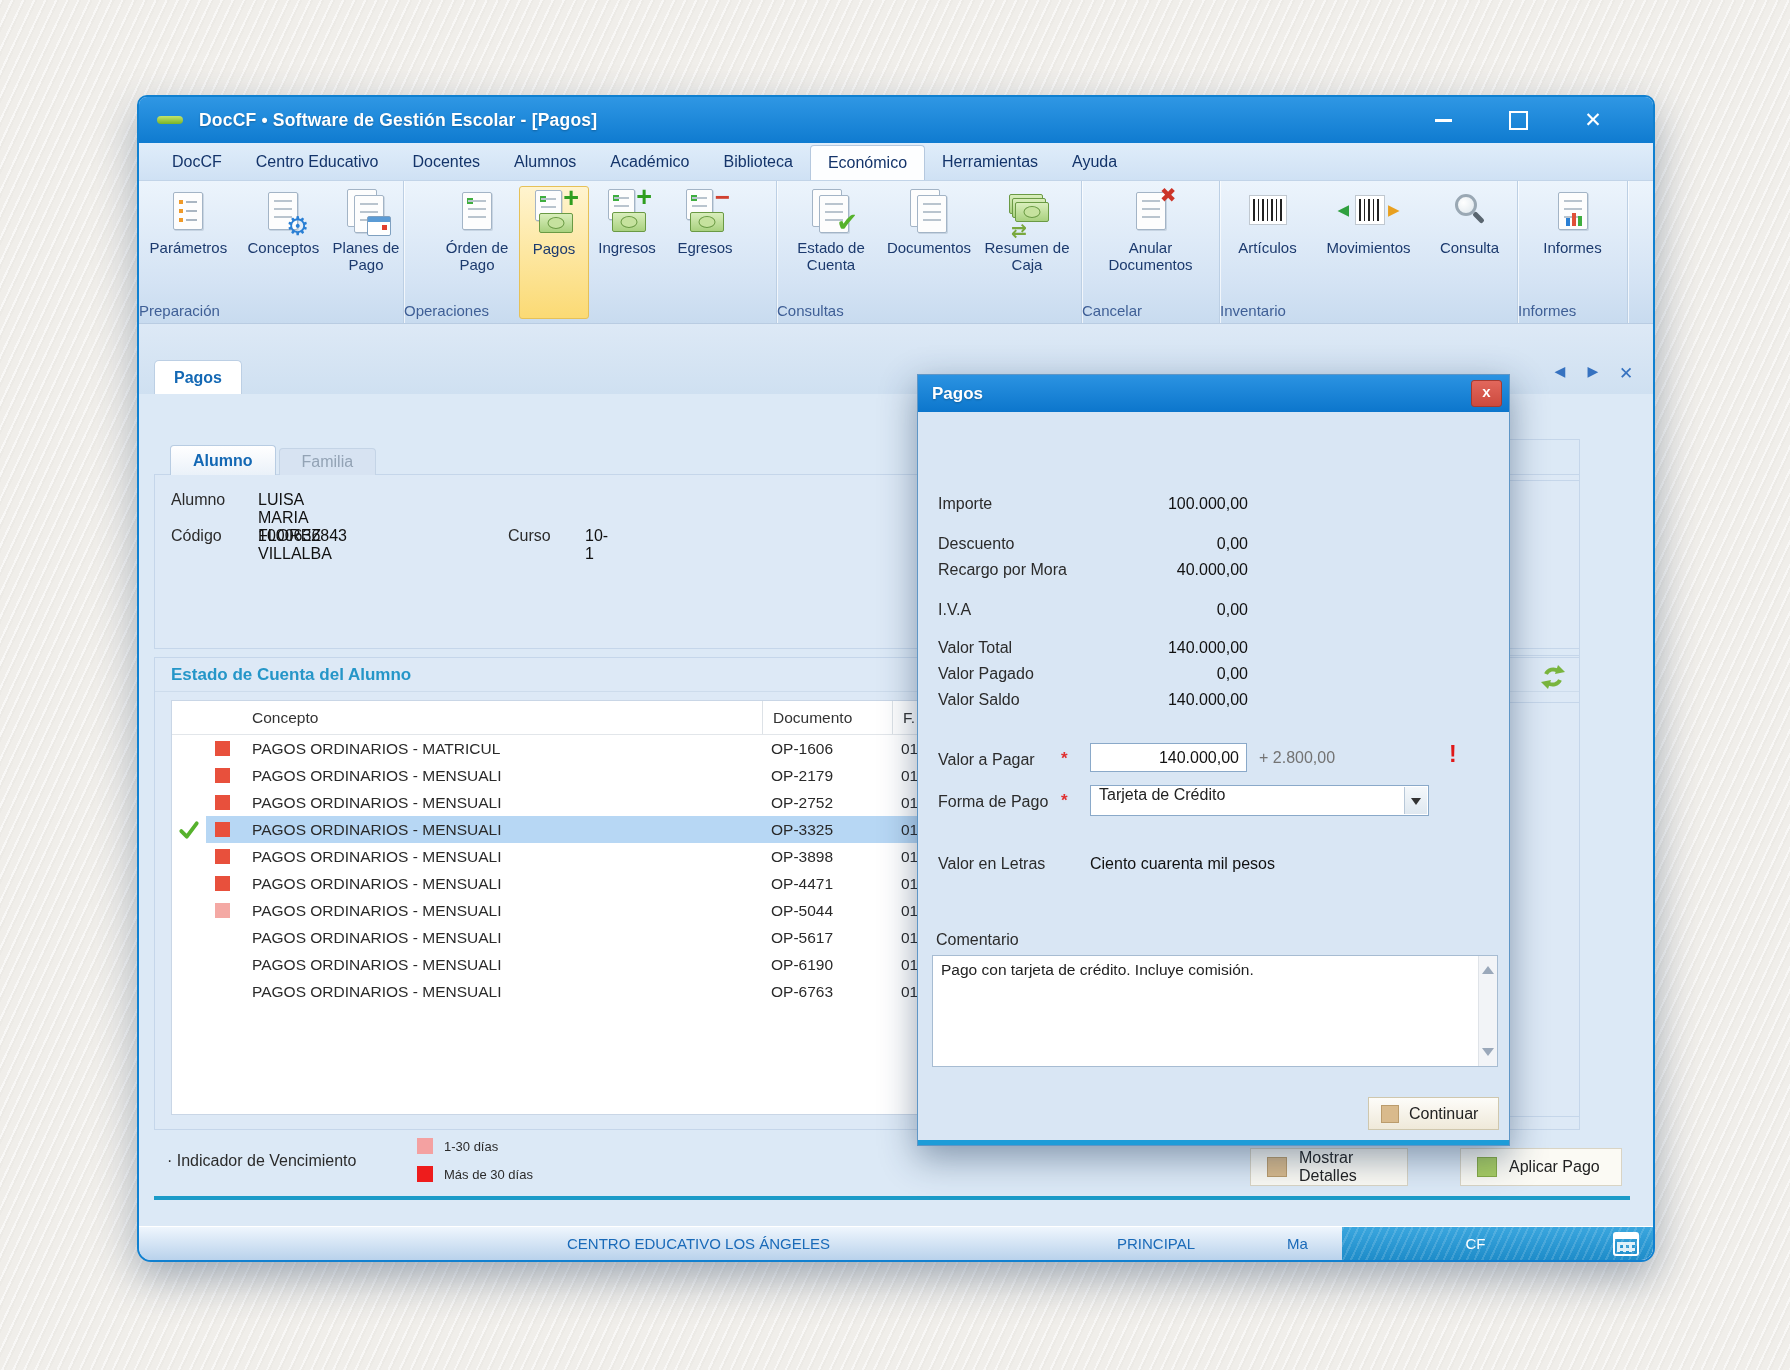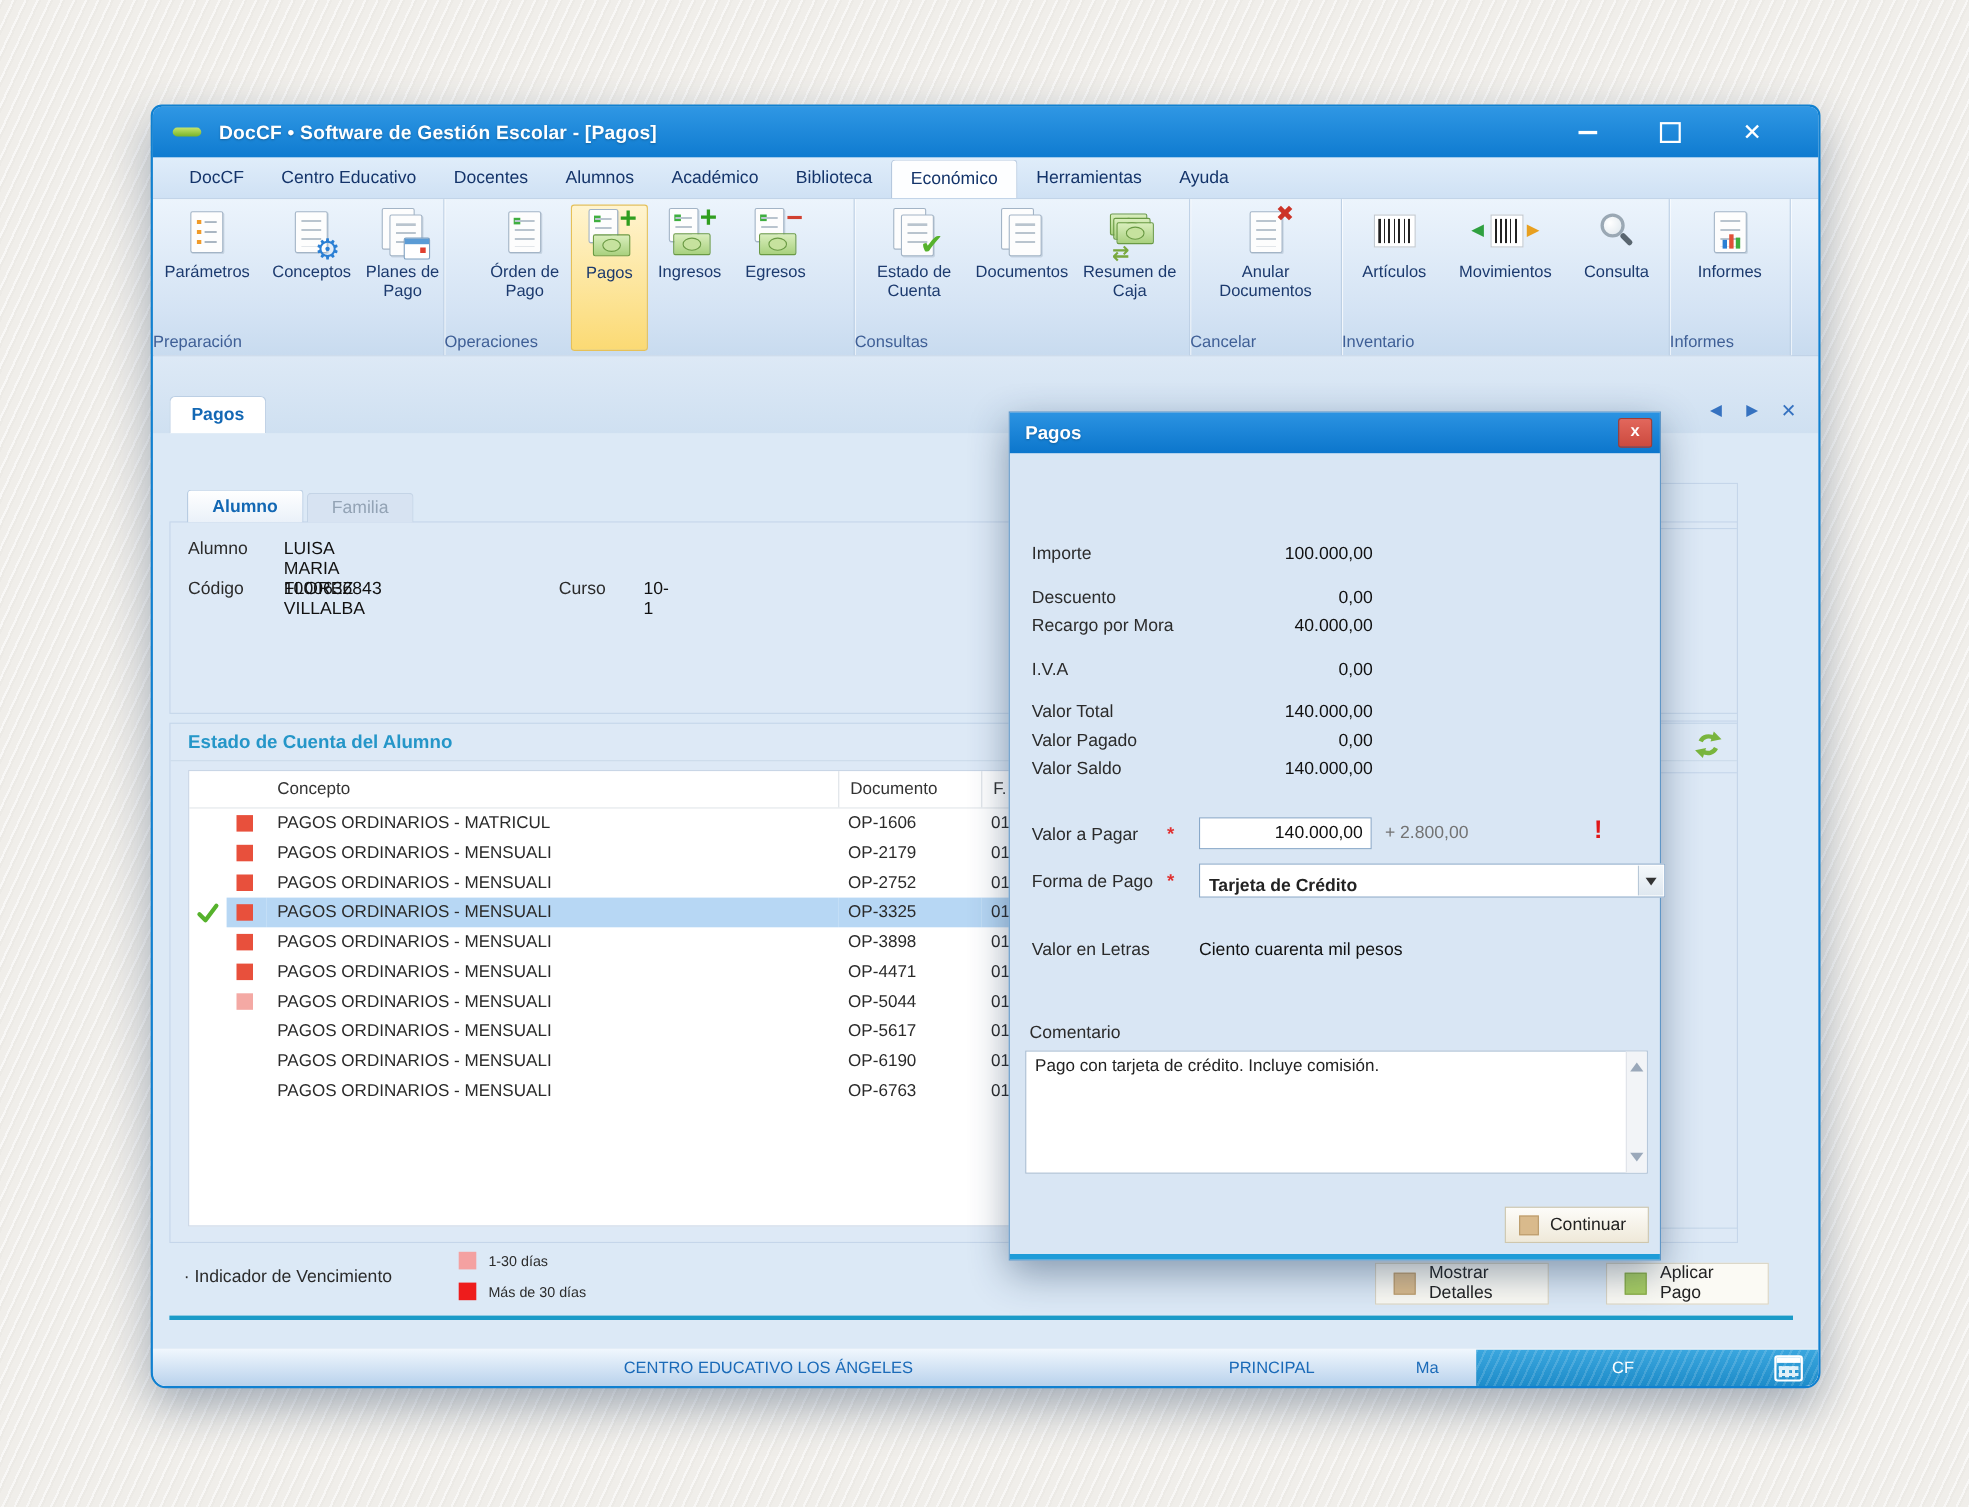--- a/index.html
+++ b/index.html
@@ -166,21 +166,21 @@
   .leg-item { position:absolute; left:278px; display:flex; align-items:flex-end; gap:11px;
     font-size:13px; color:#2b2b2b; }
   .li1 { top:744px; } .li2 { top:772px; }
   .lsq { width:16px; height:16px; flex:none; }
   .lsq1 { background:#f4a1a1; } .lsq2 { background:#ee1c1c; }
   .tealline { position:absolute; left:15px; top:802px; width:1476px; height:4px; background:#1b9bc8; }
 
   .act-btn { position:absolute; height:38px; background:#fbfaf4; border:1px solid #d9d4c4;
     display:flex; align-items:center; gap:12px; padding:0 16px; font-size:16px; color:#222; z-index:5; }
   .btn-mostrar { left:1111px; top:754px; width:158px; }
-  .btn-aplicar { left:1321px; top:754px; width:148px; }
+  .btn-aplicar { left:1321px; top:754px; width:162px; }
   .sqicon { width:20px; height:20px; flex:none; }
   .tan { background:#d9ba8c; border:1px solid #bb9c6c; }
   .grn { background:#a8cd62; border:1px solid #86aa45; }
 
   
   .dialog { position:absolute; left:778px; top:277px; width:593px; height:772px; z-index:30;
     background:#d9e6f4; border:1px solid #5f96c6; box-shadow:0 12px 34px rgba(25,50,85,.45); }
   .dlg-title { height:37px; background:linear-gradient(#2b93e2,#0c76cc); display:flex;
     align-items:center; padding-left:14px; color:#fff; font-weight:bold; font-size:17px;
     text-shadow:0 1px 2px rgba(0,0,0,.25); }
@@ -199,23 +199,23 @@
   .lbl-vap { position:absolute; left:20px; top:376px; font-size:16px; color:#2b2b2b; }
   .lbl-fdp { position:absolute; left:20px; top:418px; font-size:16px; color:#2b2b2b; }
   .ast { position:absolute; color:#e03030; font-size:17px; font-weight:bold; }
   .ast1 { left:143px; top:374px; } .ast2 { left:143px; top:416px; }
   .vap-input { position:absolute; left:172px; top:368px; width:157px; height:29px; background:#fff;
     border:1px solid #8aa9c9; font-size:16px; text-align:right; padding:0 7px; color:#111;
     font-family:"Liberation Sans","DejaVu Sans",sans-serif; }
   .vap-sur { position:absolute; left:341px; top:374px; font-size:16px; color:#737373; }
   .excl { position:absolute; left:531px; top:366px; color:#e01818; font-weight:bold; font-size:23px; }
   .excl::after { content:"!"; }
-  .select { position:absolute; left:172px; top:410px; width:424px; height:31px; background:#fff;
-    border:1px solid #8aa9c9; display:flex; align-items:flex-end; padding-left:8px;
-    font-size:16px; color:#222;font-weight:bold; }
+  .select { position:absolute; left:172px; top:410px; width:339px; height:31px; background:#fff;
+    border:1px solid #8aa9c9; display:flex; align-items:flex-start; padding-left:8px;
+    font-size:16px; color:#222; }
   .ddbtn { position:absolute; right:1px; top:1px; bottom:1px; width:23px;
     background:linear-gradient(#f4f8fb,#dfe8f0); border-left:1px solid #b8c8d8;
     display:flex; align-items:center; justify-content:center; }
   .ddbtn::after { content:""; border:5px solid transparent; border-top:7px solid #333; margin-top:6px; }
   .lbl-vel { position:absolute; left:20px; top:480px; font-size:16px; color:#2b2b2b; }
   .val-vel { position:absolute; left:172px; top:480px; font-size:16px; color:#111; }
   .lbl-com { position:absolute; left:18px; top:556px; font-size:16px; color:#2b2b2b; }
   .ta-wrap { position:absolute; left:14px; top:580px; width:566px; height:112px;
     background:#fff; border:1px solid #a7bcd2; }
   .ta-wrap textarea { position:absolute; left:0; top:0; width:100%; height:100%; border:none;

